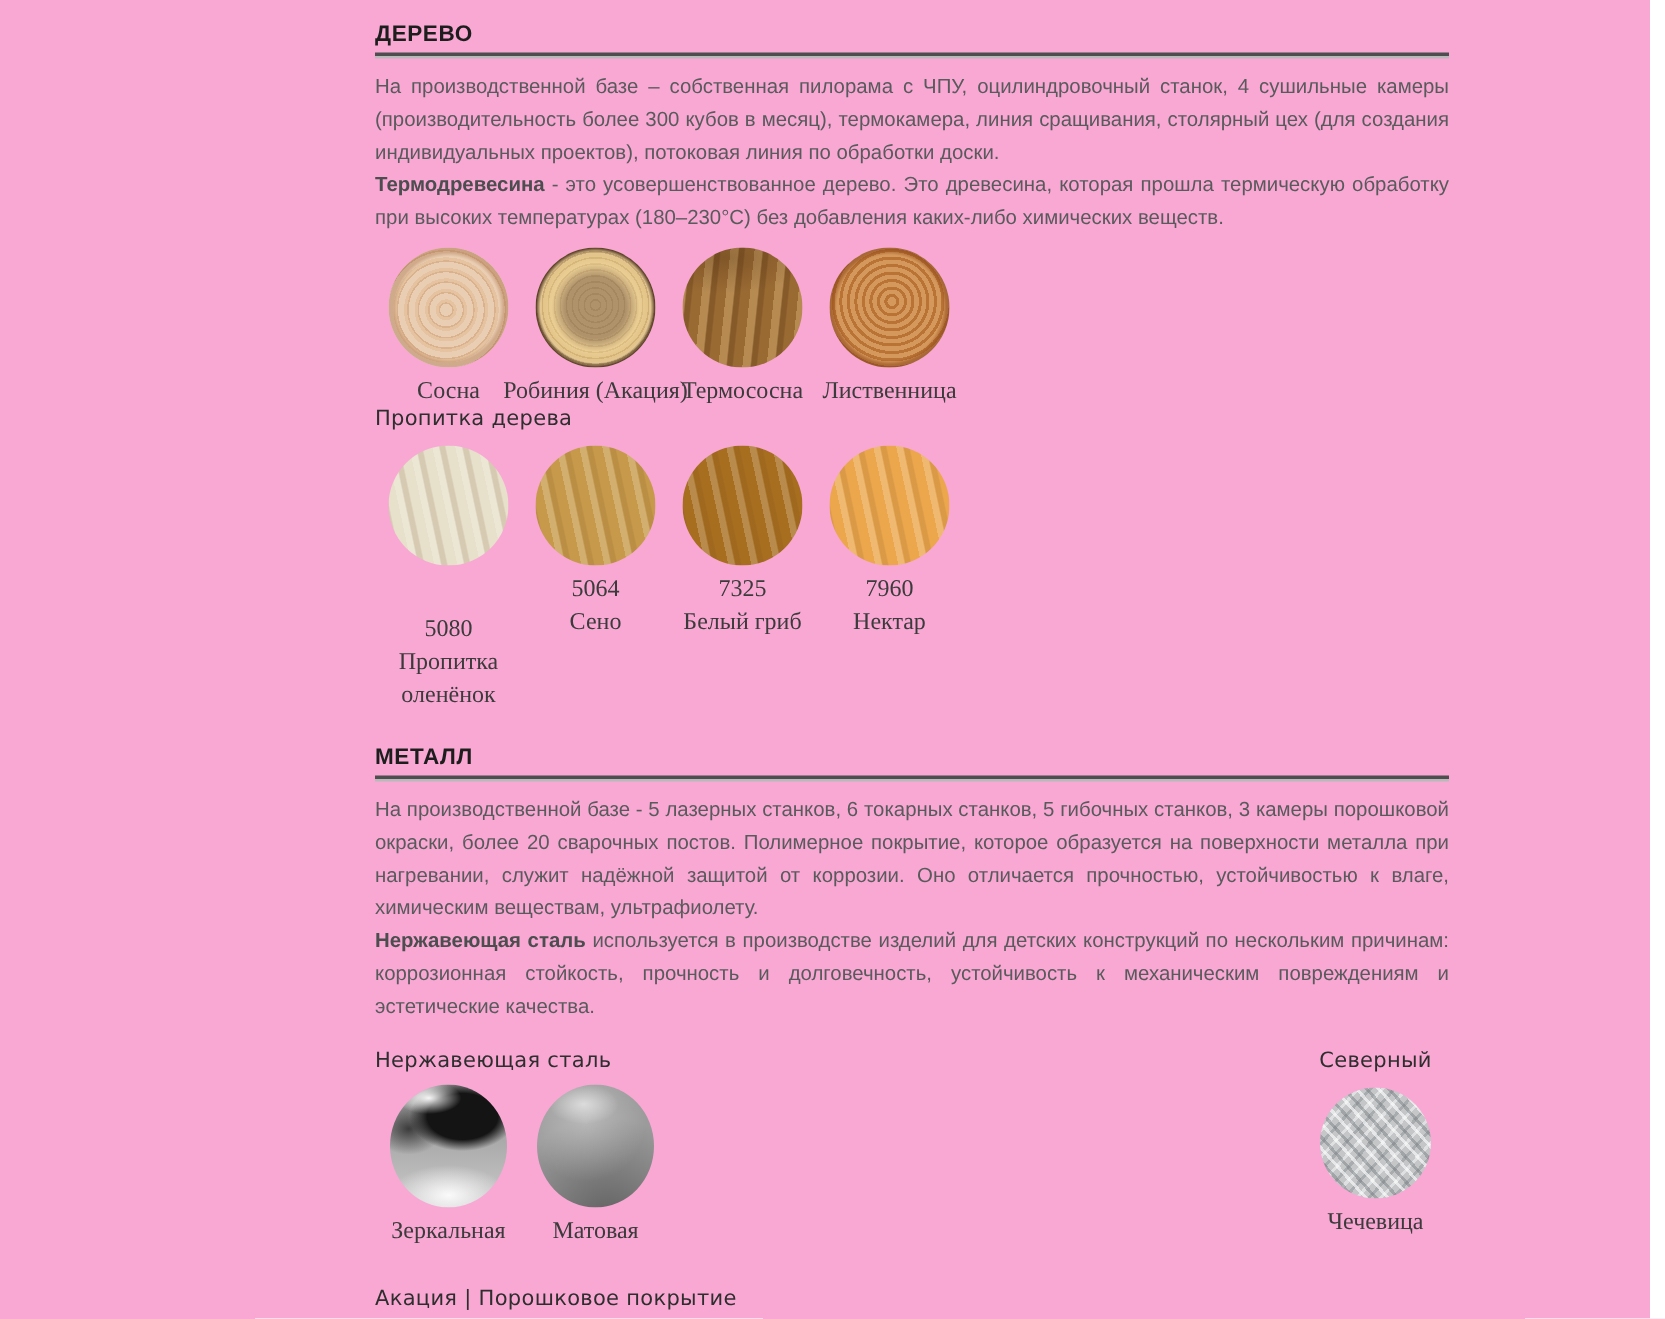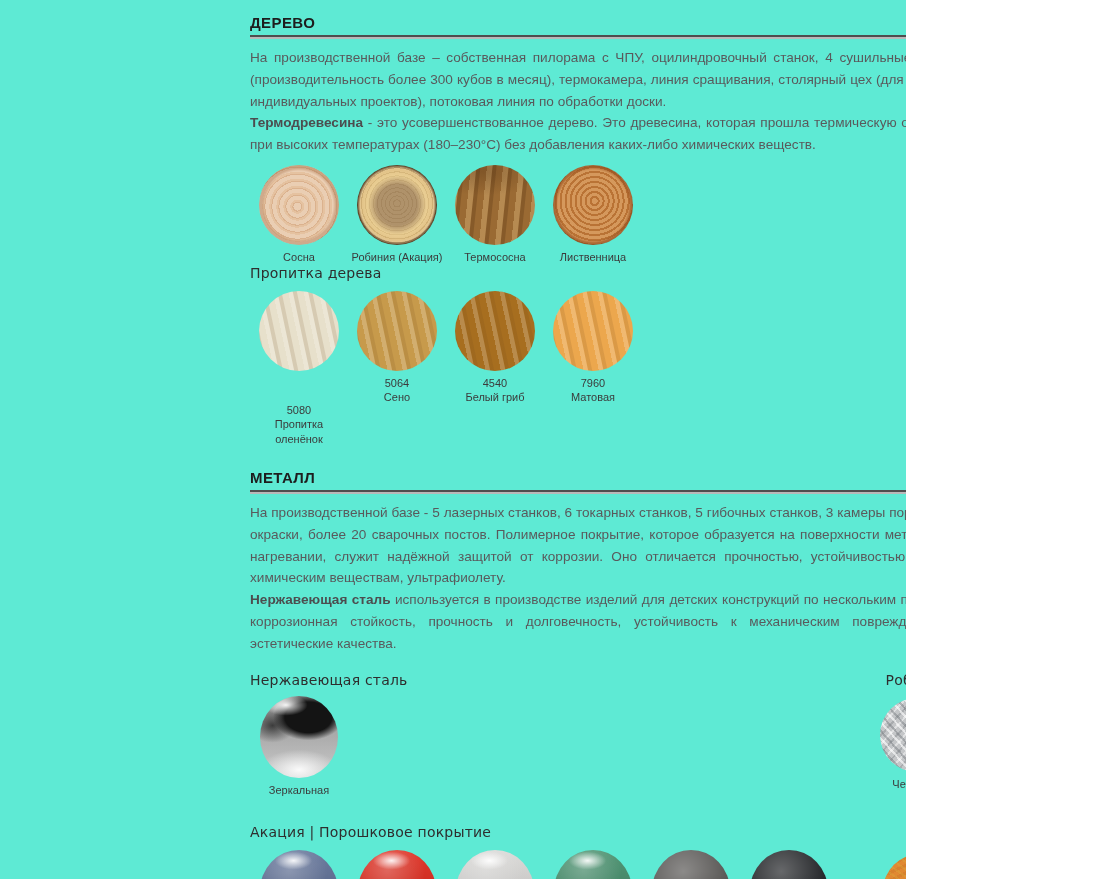--- a/index.html
+++ b/index.html
@@ -1,18 +1,18 @@
 <!DOCTYPE html>
 <html lang="ru"><head>
 <meta charset="utf-8">
 <style>
   * { margin:0; padding:0; box-sizing:border-box; }
   html,body { background:#fff; }
   .page {
-    position:relative; width:906px; height:879px; background:#5eead4;
+    position:relative; width:1100px; height:879px; background:#f9a8d4;
     font-family:"Liberation Sans", sans-serif; overflow:hidden;
   }
   .content { position:absolute; left:250px; top:0; width:716px; }
 
   
   .sec-title {
     font-family:"Liberation Sans", sans-serif;
     font-size:15px; font-weight:bold; color:#1d1d1d; letter-spacing:.4px;
   }
   .sec-rule {
@@ -28,22 +28,22 @@
   .body-text {
     margin-top:8px; font-size:13.6px; line-height:1.6; color:#595a5c;
     text-align:justify;
   }
   .body-text b { color:#4c4d4f; }
 
   
   .swatch-row { display:flex; margin-top:8px; }
   .cell { width:98px; display:flex; flex-direction:column; align-items:center; flex:0 0 auto; }
   .cell-label {
-    margin-top:5px; font-family:Liberation Sans, sans-serif;
-    font-size:11px; line-height:1.35; color:#3b3b3b; text-align:center;
+    margin-top:5px; font-family:Liberation Serif, serif;
+    font-size:16px; line-height:1.35; color:#3b3b3b; text-align:center;
   }
   .nowrap { white-space:nowrap; }
 
   .circle { width:80px; height:80px; border-radius:50%; }
   .sphere { width:78px; height:82px; border-radius:50%; }
   .disc   { width:74px; height:74px; border-radius:50%; }
 
   
   .tx-pine {
     background-image:
@@ -166,56 +166,60 @@
       <div class="cell">
         <div class="circle tx-grain" style="background-color: rgb(199, 154, 75);"></div>
         <div class="cell-label" style="width:90px;">
           <div>5064</div>
           <div>Сено</div>
         </div>
       </div>
       <div class="cell">
         <div class="circle tx-grain" style="background-color: rgb(167, 110, 31);"></div>
         <div class="cell-label" style="width:90px;">
-          <div>4540</div>
+          <div>7325</div>
           <div>Белый гриб</div>
         </div>
       </div>
       <div class="cell">
         <div class="circle tx-grain" style="background-color: rgb(236, 167, 77);"></div>
         <div class="cell-label" style="width:90px;">
           <div>7960</div>
-          <div>Матовая</div>
+          <div>Нектар</div>
         </div>
       </div>
     </div>
 
     <div class="sec-title" style="margin-top:22px;">МЕТАЛЛ</div>
     <div class="sec-rule"></div>
 
     <p class="body-text"><span>На производственной базе - 5 лазерных станков, 6 токарных станков, 5 гибочных станков, 3 камеры порошковой окраски, более 20 сварочных постов. Полимерное покрытие, которое образуется на поверхности металла при нагревании, служит надёжной защитой от коррозии. Оно отличается прочностью, устойчивостью к влаге, химическим веществам, ультрафиолету.</span><br>
       <b>Нержавеющая сталь</b><span> используется в производстве изделий для детских конструкций по нескольким причинам: коррозионная стойкость, прочность и долговечность, устойчивость к механическим повреждениям и эстетические качества.</span>
     </p>
 
     <div class="stainless-wrap">
       <div class="sub-title">Нержавеющая сталь</div>
 
       <div class="alu-col">
-        <span class="sub-title">Робиния</span>
+        <span class="sub-title">Северный</span>
         <div class="alu-disc-holder">
           <div class="disc tx-diamond" style="background-color: rgb(196, 198, 200);"></div>
         </div>
         <div class="cell-label">Чечевица</div>
       </div>
 
       <div class="swatch-row stain-spheres">
         <div class="cell">
           <div class="sphere tx-mirror"></div>
           <div class="cell-label nowrap">Зеркальная</div>
         </div>
+        <div class="cell">
+          <div class="sphere tx-matte" style="background-color: rgb(155, 155, 155);"></div>
+          <div class="cell-label nowrap">Матовая</div>
+        </div>
       </div>
     </div>
 
     <div class="sub-title" style="margin-top:26px;">Акация | Порошковое покрытие</div>
 
     <div class="swatch-row powder-row" style="margin-top:10px;">
       <div class="cell">
         <div class="sphere tx-gloss" style="background-color: rgb(91, 108, 147);"></div>
 
       </div>

